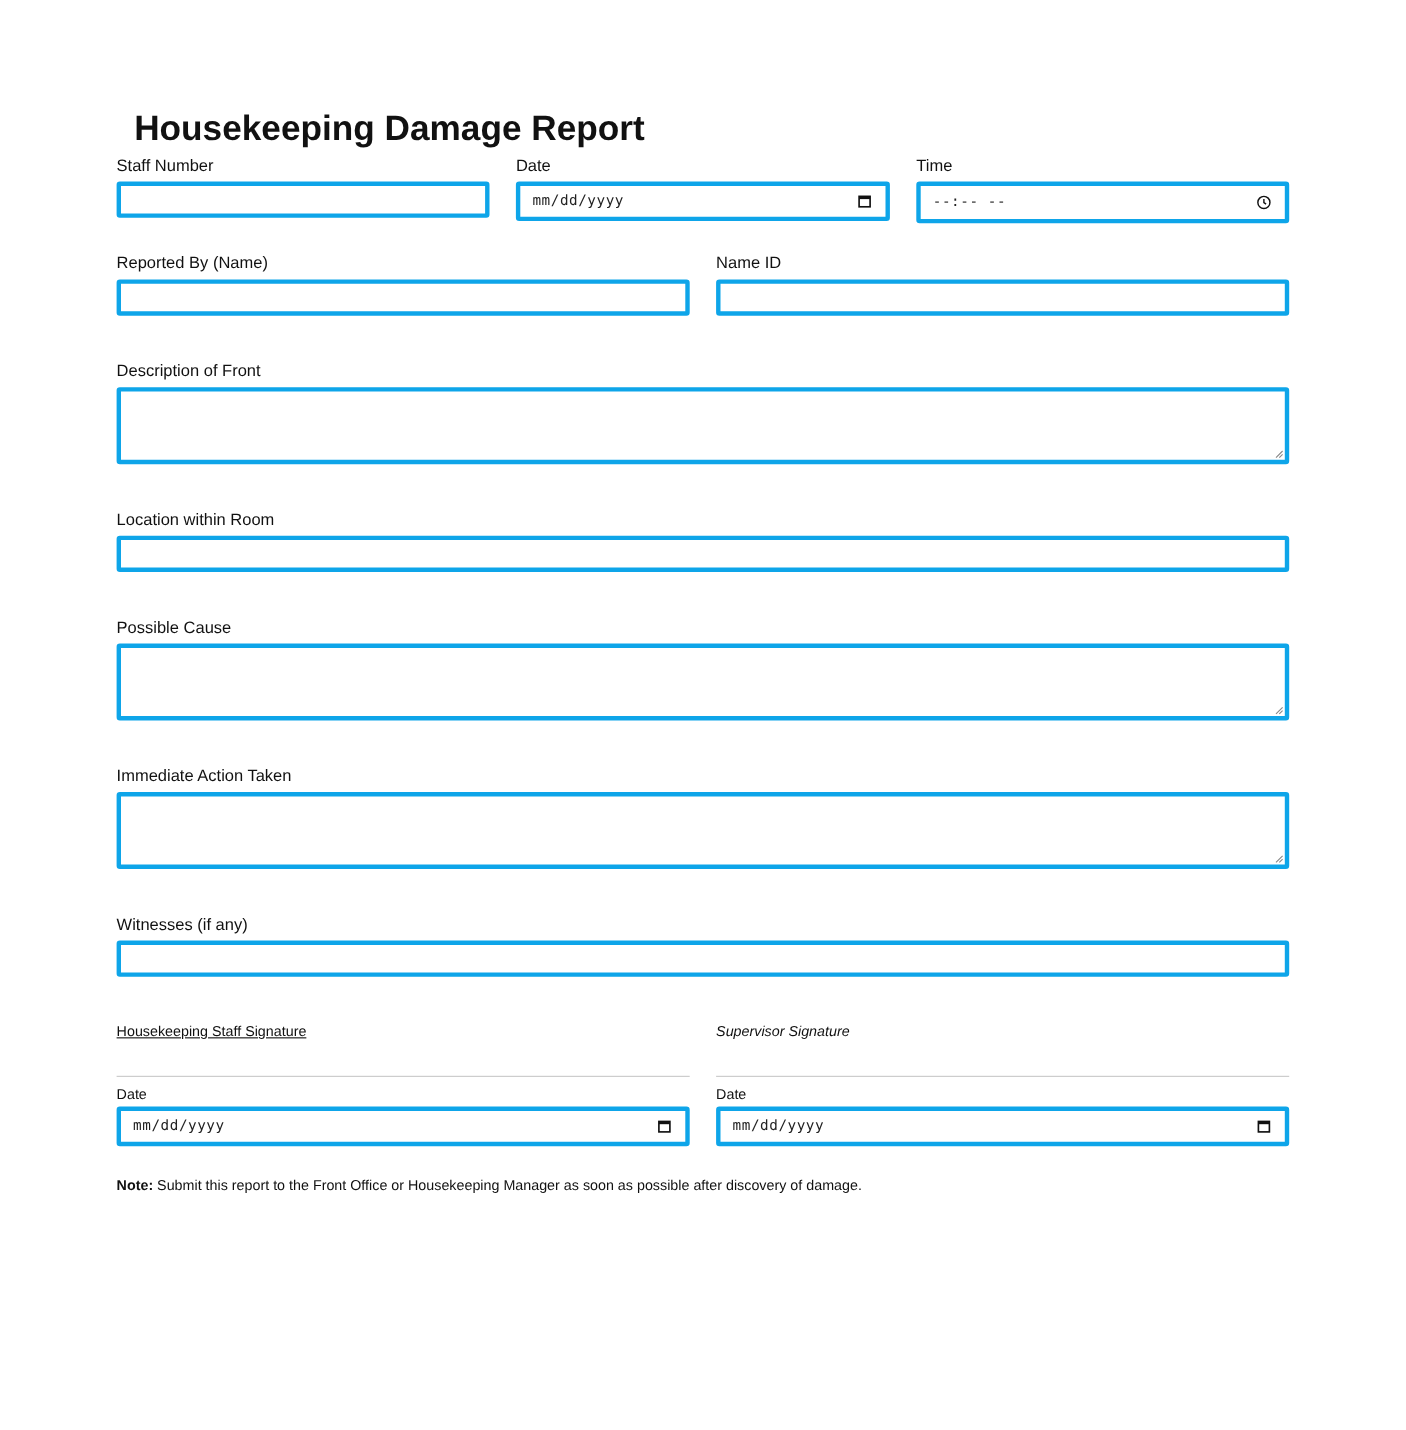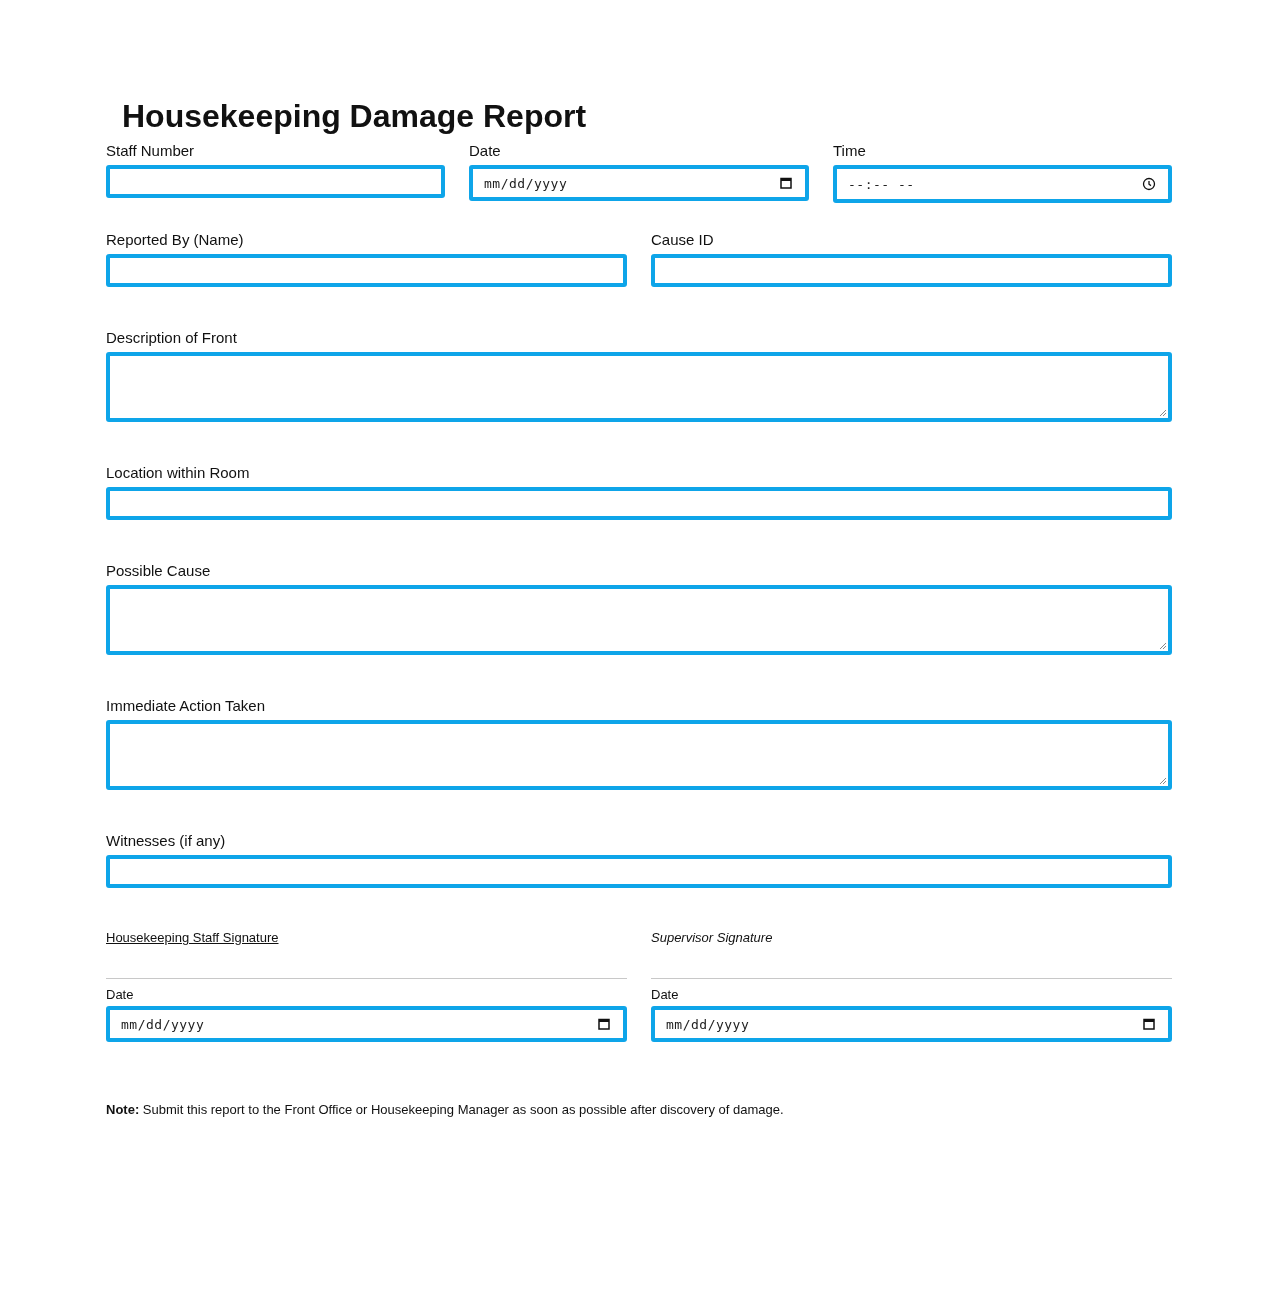--- a/index.html
+++ b/index.html
@@ -7,21 +7,21 @@
   body { width: 1278px; height: 1300px; font-family: "Liberation Sans", sans-serif; color: #111; }
   .container { position: absolute; left: 106px; top: 0; width: 1066px; }
   h1 { position: absolute; top: 82px; left: 0; margin: 16px; font-size: 32px; font-weight: bold; color: #111; white-space: nowrap; }
   .label { position: absolute; font-size: 15px; color: #111; white-space: nowrap; }
   .small-label { font-size: 13px; }
   .field { position: absolute; border: 4px solid #0ea5e9; border-radius: 3px; background: #fff; }
   .mono { font-family: "DejaVu Sans Mono", monospace; font-size: 13px; color: #222; position: absolute; left: 11px; top: 50%; transform: translateY(-50%); letter-spacing: 0.5px; }
   .icon { position: absolute; right: 12px; top: 50%; transform: translateY(-50%); width: 14px; height: 14px; }
   .resize { position: absolute; right: 1px; bottom: 1px; width: 8px; height: 8px; }
   .sigline { position: absolute; height: 1px; background: #c8c8c8; }
-  .note { position: absolute; top: 1070px; left: 0; font-size: 13px; white-space: nowrap; color: #111; margin-top: 32px; }
+  .note { position: absolute; top: 1070px; left: 0; font-size: 13px; white-space: nowrap; color: #111; }
   .note b { font-weight: bold; }
 </style>
 </head>
 <body>
 
 <div class="container">
   <h1>Housekeeping Damage Report</h1>
 
   <div class="label" style="top:142px;left:0;">Staff Number</div>
   <div class="field" style="top:165px;left:0;width:339px;height:33px;"></div>
@@ -40,21 +40,21 @@
     <span class="mono">--:-- --</span>
     <svg class="icon" viewBox="0 0 14 14">
         <circle cx="7" cy="7" r="5.5" fill="none" stroke="#111" stroke-width="1.3"></circle>
         <path d="M7 4 V7.2 L9 8.6" fill="none" stroke="#111" stroke-width="1.3"></path>
       </svg>
   </div>
 
   <div class="label" style="top:231px;left:0;">Reported By (Name)</div>
   <div class="field" style="top:254px;left:0;width:521px;height:33px;"></div>
 
-  <div class="label" style="top:231px;left:545px;">Cause ID</div>
+  <div class="label" style="top:231px;left:545px;">Name ID</div>
   <div class="field" style="top:254px;left:545px;width:521px;height:33px;"></div>
 
   <div class="label" style="top:329px;left:0;">Description of Front</div>
   <div class="field" style="top:352px;left:0;width:1066px;height:70px;">
     <svg class="resize" viewBox="0 0 8 8">
         <path d="M7 1 L1 7 M7 4 L4 7" stroke="#888" stroke-width="1"></path>
       </svg>
   </div>
 
   <div class="label" style="top:464px;left:0;">Location within Room</div>

